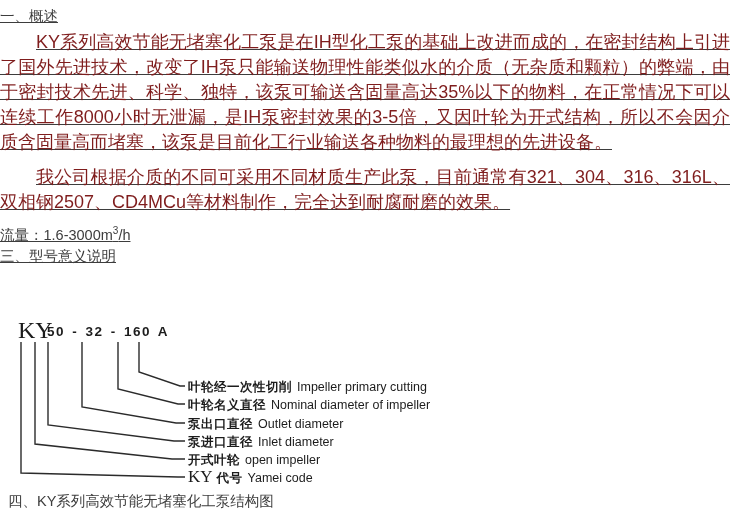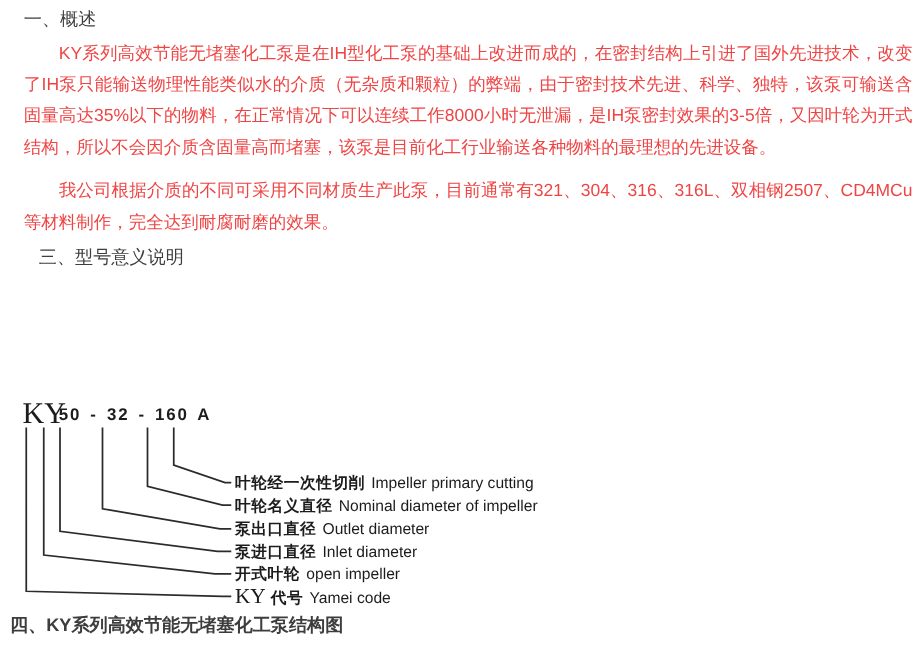--- a/index.html
+++ b/index.html
@@ -5,37 +5,37 @@
   html,body{margin:0;padding:0;}
   body{background:#ffffff;}
   .page{
     position:relative;
     width:736px;height:525px;
     background:#ffffff;
     font-family:"Liberation Sans","DejaVu Sans",sans-serif;
     color:#3d3d3d;
     overflow:hidden;
   }
-  .content{padding:8px 6px 0 19px;}
+  .content{padding:8px 6px 0 0;text-decoration:underline;}
   .sec-heading{
     margin:0;
     font-size:14.5px;
     font-weight:normal;
     line-height:17px;
     color:#3d3d3d;
   }
   .sec-heading.h2{margin-top:10px;}
-  .sec-heading.h3{margin-top:1px;margin-left:12px;}
+  .sec-heading.h3{margin-top:1px;}
   .para{
     margin:5px 0 0 0;
-    font-size:14px;
+    font-size:18px;
     line-height:25px;
     text-align:justify;
     text-indent:2em;
-    color:#ef4444;
+    color:#7f1d1d;
   }
   .para.p2{margin-top:10px;}
   .perf{
     margin-top:8px;
     font-size:14.5px;
     line-height:24px;
     color:#3d3d3d;
   }
   .perf .line{white-space:nowrap;}
   .perf sup{
@@ -80,37 +80,37 @@
   .dg-ky{
     font-family:"Liberation Serif","DejaVu Serif",serif;
     font-size:17px;
     font-weight:normal;
     fill:#1c1c1c;
   }
   .sec-heading.h4{
     position:absolute;
     left:8px;top:493px;
     margin:0;
-    font-weight:bold;
   }
 </style>
 </head>
 <body>
 
 <div class="page">
   <div class="content">
 
     <h3 class="sec-heading">一、概述</h3>
 
     <p class="para p1">KY系列高效节能无堵塞化工泵是在IH型化工泵的基础上改进而成的，在密封结构上引进了国外先进技术，改变了IH泵只能输送物理性能类似水的介质（无杂质和颗粒）的弊端，由于密封技术先进、科学、独特，该泵可输送含固量高达35%以下的物料，在正常情况下可以连续工作8000小时无泄漏，是IH泵密封效果的3-5倍，又因叶轮为开式结构，所以不会因介质含固量高而堵塞，该泵是目前化工行业输送各种物料的最理想的先进设备。</p>
 
     <p class="para p2">我公司根据介质的不同可采用不同材质生产此泵，目前通常有321、304、316、316L、双相钢2507、CD4MCu等材料制作，完全达到耐腐耐磨的效果。</p>
 
 
     <div class="perf">
+      <div class="line"><span>流量：1.6-3000m</span><sup>3</sup><span>/h</span></div>
     </div>
 
     <h3 class="sec-heading h3">三、型号意义说明</h3>
 
   </div>
 
   <div class="diagram">
     <svg width="474" height="184" viewBox="0 0 474 184" xmlns="http://www.w3.org/2000/svg">
 
       <text class="dg-code-prefix" x="18" y="26">KY</text>

